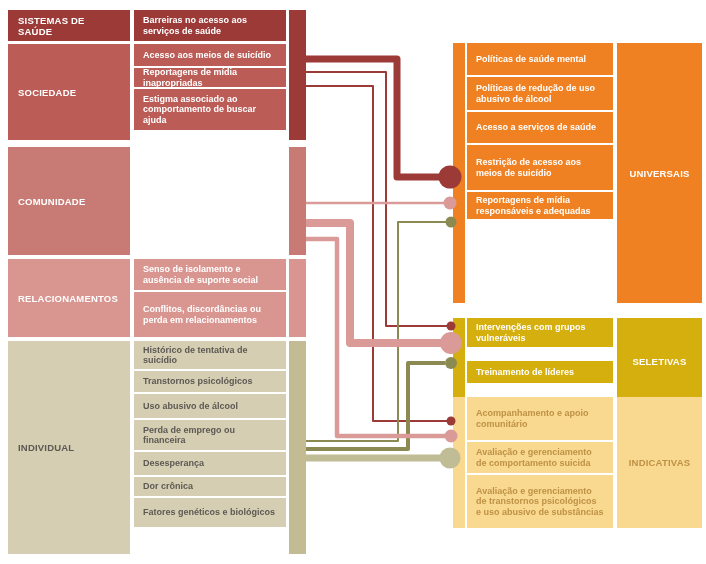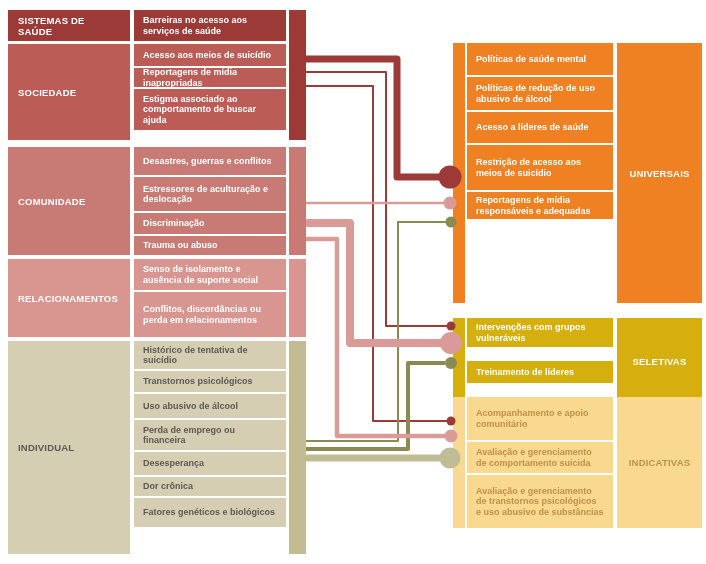--- a/index.html
+++ b/index.html
@@ -45,26 +45,20 @@
     <div class="lcat c-sociedade">SOCIEDADE</div>
     <div class="lrows">
       <div class="row c-sociedade" style="height:22px">Acesso aos meios de suicídio</div>
       <div class="row c-sociedade" style="height:19px">Reportagens de mídia inapropriadas</div>
       <div class="row c-sociedade" style="height:41px">Estigma associado ao comportamento de buscar ajuda</div>
     </div>
   </div>
 
   <div class="sect" style="left:8px;top:147px;width:278px;height:108px">
     <div class="lcat c-comunidade">COMUNIDADE</div>
-    <div class="lrows">
-      <div class="row c-comunidade" style="height:28px">Desastres, guerras e conflitos</div>
-      <div class="row c-comunidade" style="height:34px">Estressores de aculturação e deslocação</div>
-      <div class="row c-comunidade" style="height:21px">Discriminação</div>
-      <div class="row c-comunidade" style="height:19px">Trauma ou abuso</div>
-    </div>
   </div>
 
   <div class="sect" style="left:8px;top:259px;width:278px;height:78px">
     <div class="lcat c-relacionamentos">RELACIONAMENTOS</div>
     <div class="lrows">
       <div class="row c-relacionamentos" style="height:31px">Senso de isolamento e ausência de suporte social</div>
       <div class="row c-relacionamentos" style="height:45px">Conflitos, discordâncias ou perda em relacionamentos</div>
     </div>
   </div>
 
@@ -83,21 +77,21 @@
 
   <div class="strip c-sistemas" style="left:289px;top:10px;width:17px;height:130px"></div>
   <div class="strip c-comunidade" style="left:289px;top:147px;width:17px;height:108px"></div>
   <div class="strip c-relacionamentos" style="left:289px;top:259px;width:17px;height:78px"></div>
   <div class="strip" style="left:289px;top:341px;width:17px;height:213px;background:#C2BB94"></div>
 
   <div class="sect" style="left:453px;top:43px;width:249px;height:260px">
     <div class="rrows">
       <div class="row c-universais" style="height:32px">Políticas de saúde mental</div>
       <div class="row c-universais" style="height:33px">Políticas de redução de uso abusivo de álcool</div>
-      <div class="row c-universais" style="height:31px">Acesso a líderes de saúde</div>
+      <div class="row c-universais" style="height:31px">Acesso a serviços de saúde</div>
       <div class="row c-universais" style="height:45px">Restrição de acesso aos meios de suicídio</div>
       <div class="row c-universais" style="height:27px">Reportagens de mídia responsáveis e adequadas</div>
     </div>
     <div class="rcat c-universais">UNIVERSAIS</div>
   </div>
 
   <div class="sect" style="left:453px;top:306px;width:249px;height:86px">
     <div class="rrows">
       <div class="row c-seletivas" style="height:29px">Intervenções com grupos vulneráveis</div>
       <div class="row c-seletivas" style="height:22px">Treinamento de líderes</div>

